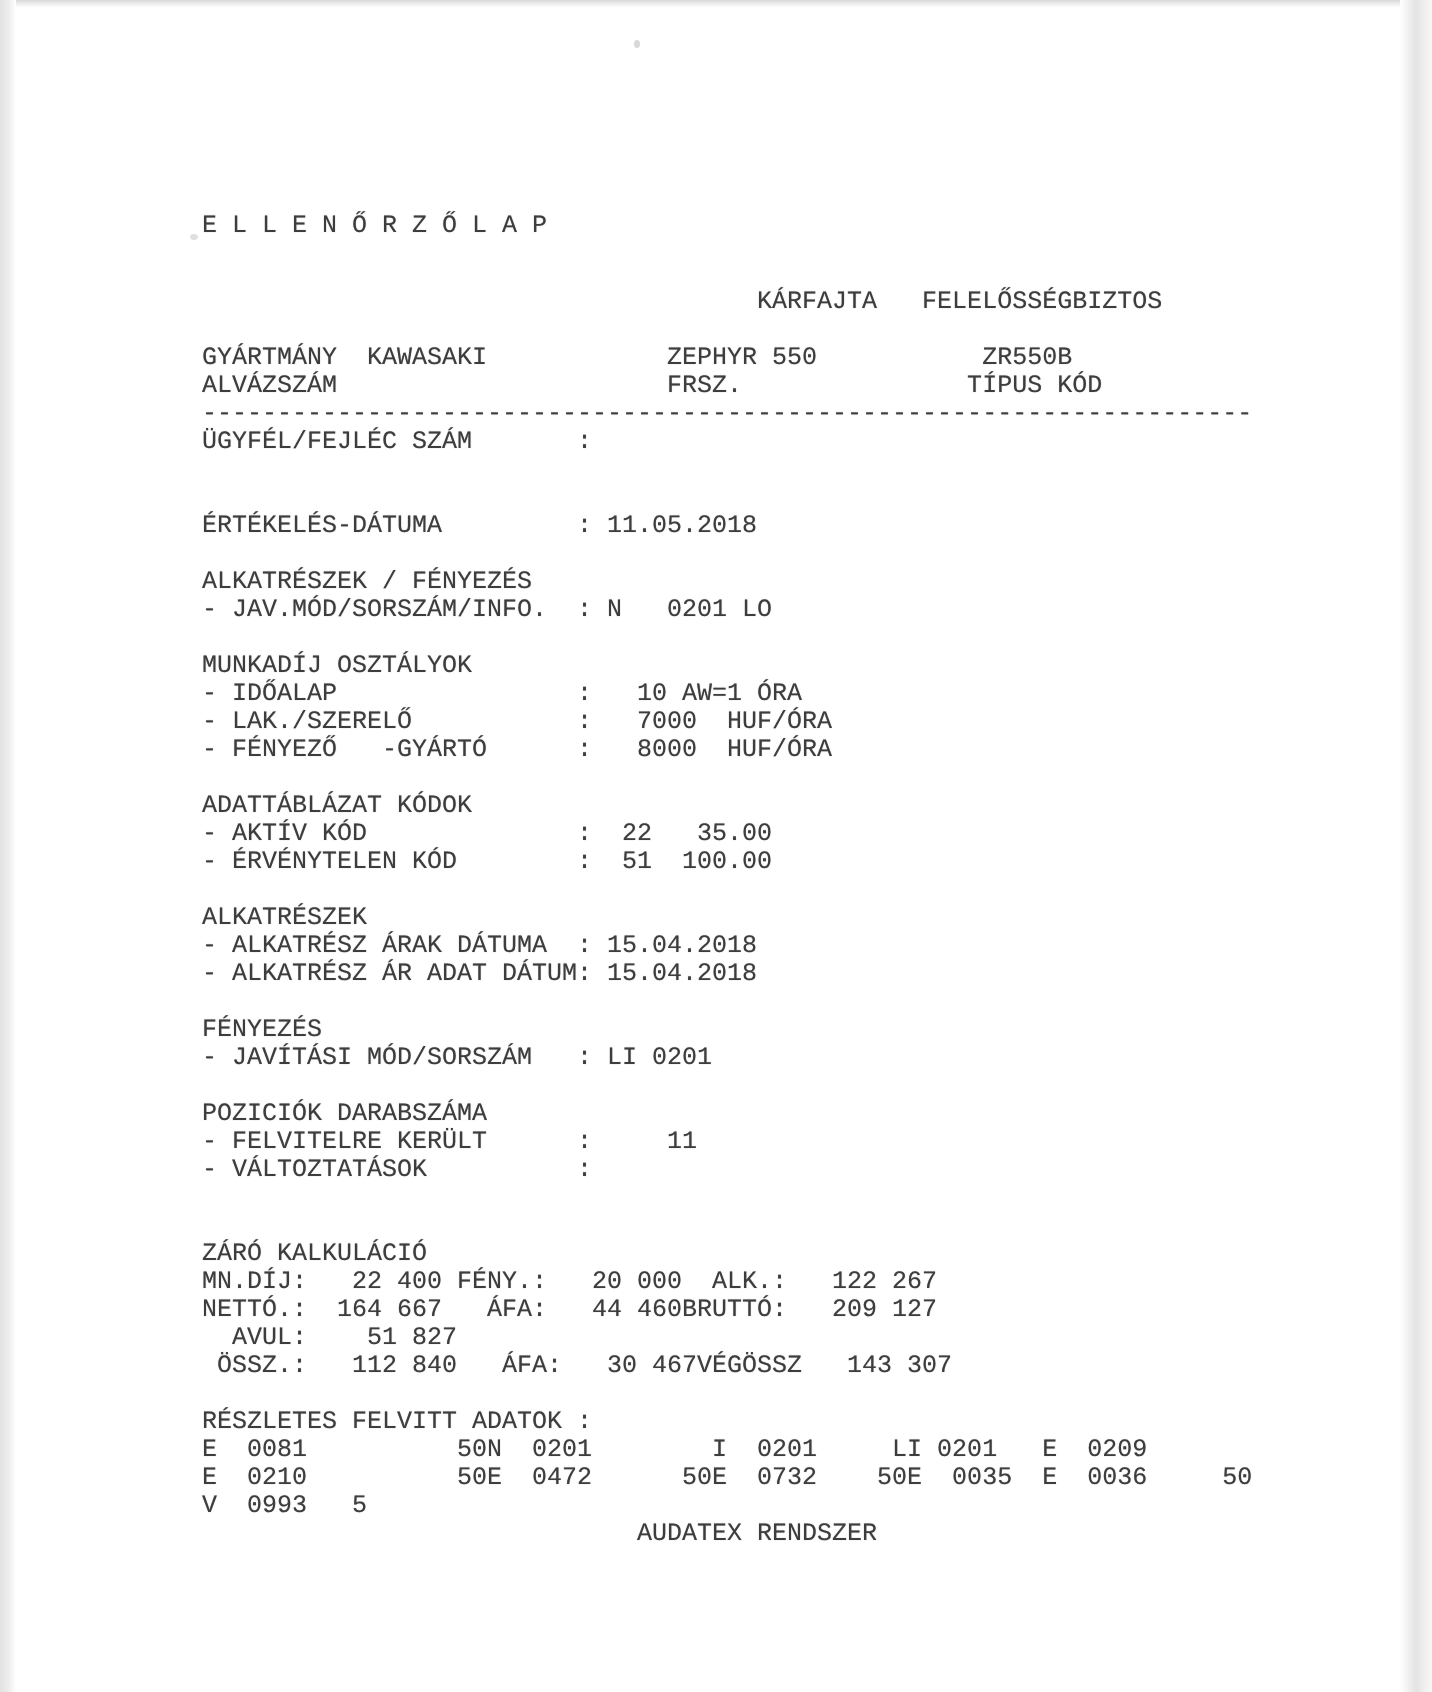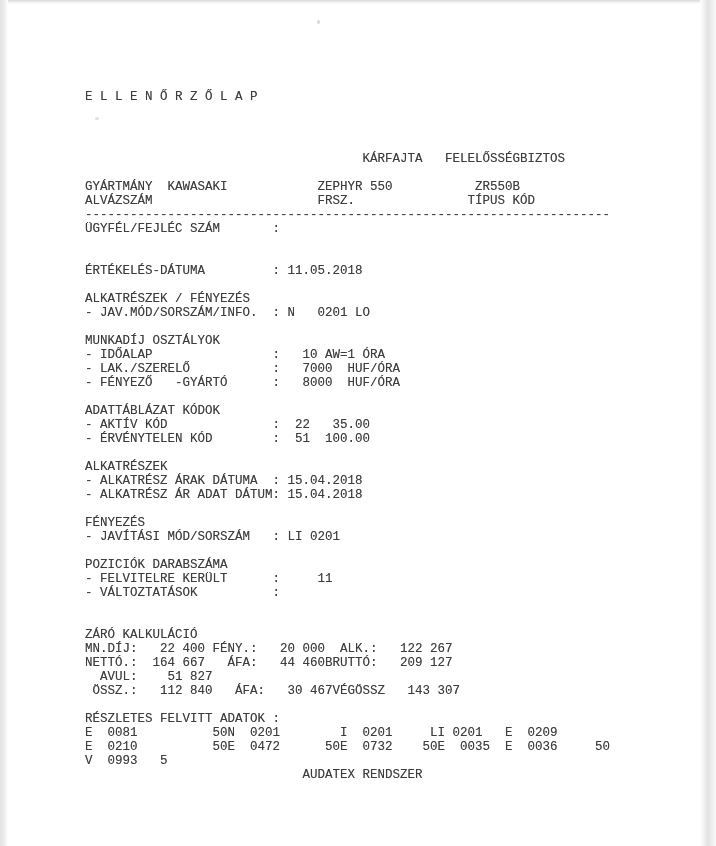--- a/index.html
+++ b/index.html
@@ -16,31 +16,31 @@
   }
   .edge-right{
     position:absolute;right:0;top:0;width:16px;height:846px;
     background:linear-gradient(90deg,#ffffff 0px,#e3e3e3 8px,#f1f1f1 13px,#f7f7f7 16px);
   }
   .edge-top{
     position:absolute;left:0;top:0;width:716px;height:4px;
     background:linear-gradient(180deg,#d7d7d7 0px,#efefef 2px,#ffffff 4px);
   }
   pre{
-    margin:0;
+    margin:16px;
     position:absolute;
     font-family:"Liberation Mono", monospace;
     font-size:12.5px;
     line-height:14px;
     color:#3d3d3d;
     text-shadow:0 0 0.5px rgba(80,80,80,0.55);
     white-space:pre;
   }
   .doc-title{left:85px;top:90px;}
-  .doc-body{left:85px;top:152px;}
+  .doc-body{left:85px;top:128px;}
   .speck{
     position:absolute;background:#b8b8b8;border-radius:50%;
   }
   .speck-a{left:317px;top:20px;width:3px;height:4px;opacity:.55;}
   .speck-b{left:95px;top:117px;width:4px;height:3px;opacity:.45;}
 </style>
 </head>
 <body>
 
 <div>

